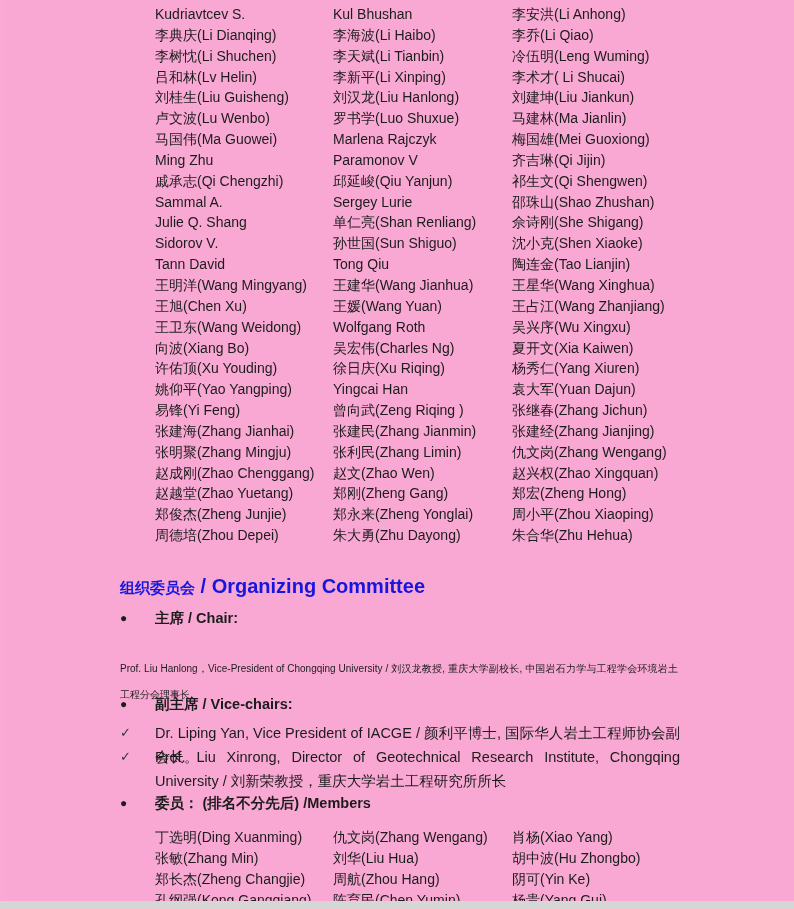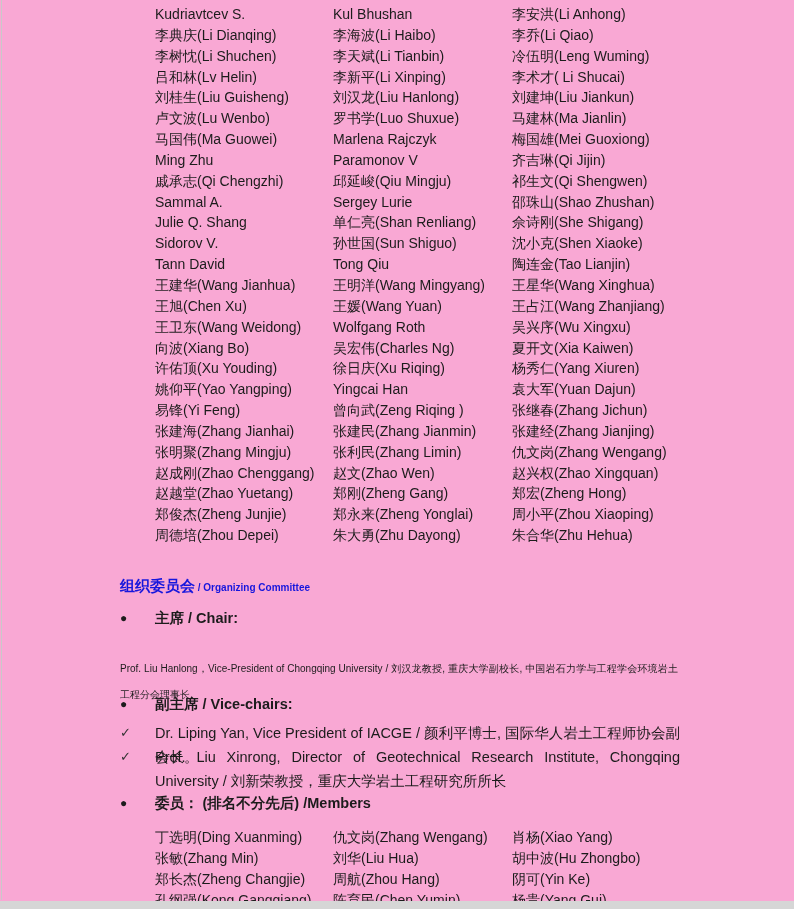--- a/index.html
+++ b/index.html
@@ -36,21 +36,21 @@
   }
 
   
   .section-heading{
     position:absolute;left:120px;top:576px;
     font-weight:bold;
     color:#1616dd;
     font-size:15px;line-height:20px;
     white-space:nowrap;
   }
-  .section-heading .en{font-size:10px;}
+  .section-heading .en{font-size:20px;}
 
   .bullet-line{
     position:absolute;left:120px;
     font-weight:bold;font-size:14.5px;line-height:18px;
     white-space:nowrap;
   }
   .bullet-line .bullet{
     display:inline-block;width:35px;font-size:12px;vertical-align:1px;
   }
   .bullet-chair{top:609px;}
@@ -112,36 +112,36 @@
       <div class="cell">卢文波(Lu Wenbo)</div>
       <div class="cell">罗书学(Luo Shuxue)</div>
       <div class="cell">马建林(Ma Jianlin)</div>
       <div class="cell">马国伟(Ma Guowei)</div>
       <div class="cell">Marlena Rajczyk</div>
       <div class="cell">梅国雄(Mei Guoxiong)</div>
       <div class="cell">Ming Zhu</div>
       <div class="cell">Paramonov V</div>
       <div class="cell">齐吉琳(Qi Jijin)</div>
       <div class="cell">戚承志(Qi Chengzhi)</div>
-      <div class="cell">邱延峻(Qiu Mingju)</div>
+      <div class="cell">邱延峻(Qiu Yanjun)</div>
       <div class="cell">祁生文(Qi Shengwen)</div>
       <div class="cell">Sammal A.</div>
       <div class="cell">Sergey Lurie</div>
       <div class="cell">邵珠山(Shao Zhushan)</div>
       <div class="cell">Julie Q. Shang</div>
       <div class="cell">单仁亮(Shan Renliang)</div>
       <div class="cell">佘诗刚(She Shigang)</div>
       <div class="cell">Sidorov V.</div>
       <div class="cell">孙世国(Sun Shiguo)</div>
       <div class="cell">沈小克(Shen Xiaoke)</div>
       <div class="cell">Tann David</div>
       <div class="cell">Tong Qiu</div>
       <div class="cell">陶连金(Tao Lianjin)</div>
+      <div class="cell">王明洋(Wang Mingyang)</div>
       <div class="cell">王建华(Wang Jianhua)</div>
-      <div class="cell">王明洋(Wang Mingyang)</div>
       <div class="cell">王星华(Wang Xinghua)</div>
       <div class="cell">王旭(Chen Xu)</div>
       <div class="cell">王媛(Wang Yuan)</div>
       <div class="cell">王占江(Wang Zhanjiang)</div>
       <div class="cell">王卫东(Wang Weidong)</div>
       <div class="cell">Wolfgang Roth</div>
       <div class="cell">吴兴序(Wu Xingxu)</div>
       <div class="cell">向波(Xiang Bo)</div>
       <div class="cell">吴宏伟(Charles Ng)</div>
       <div class="cell">夏开文(Xia Kaiwen)</div>

